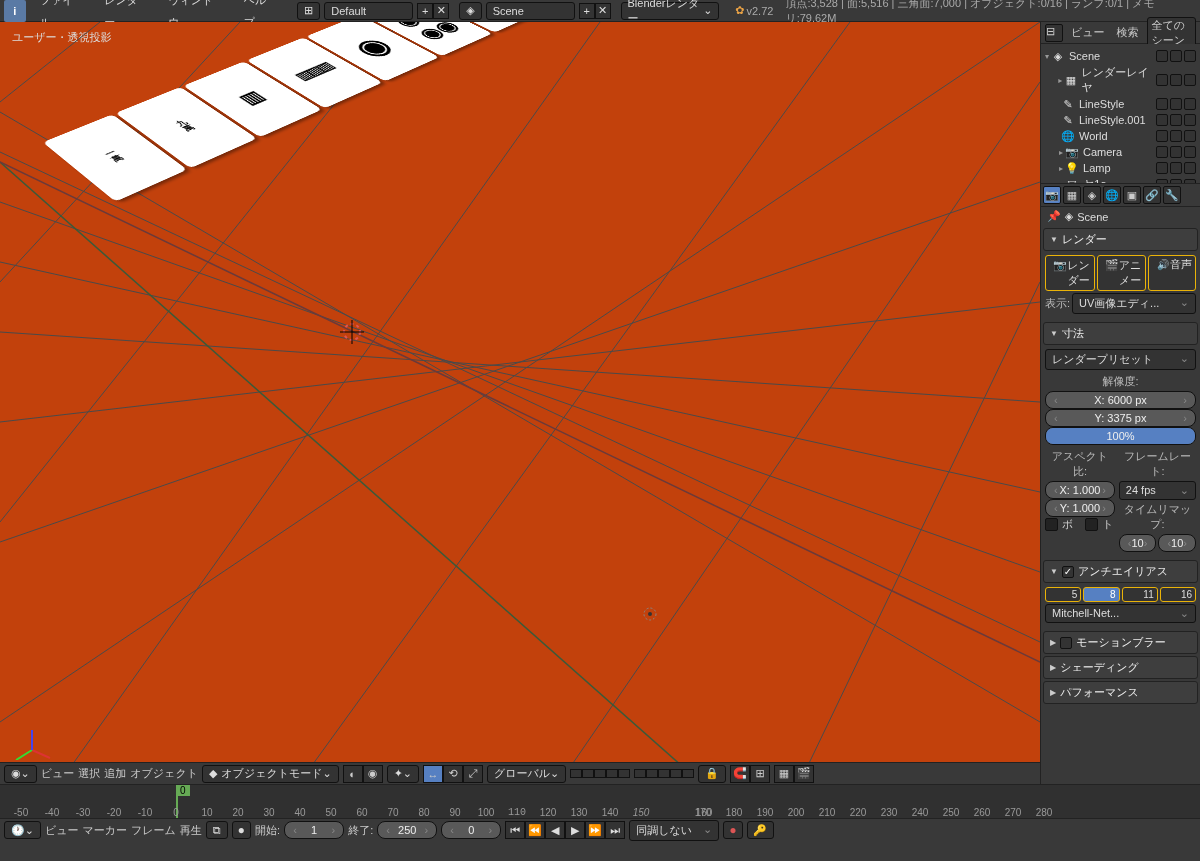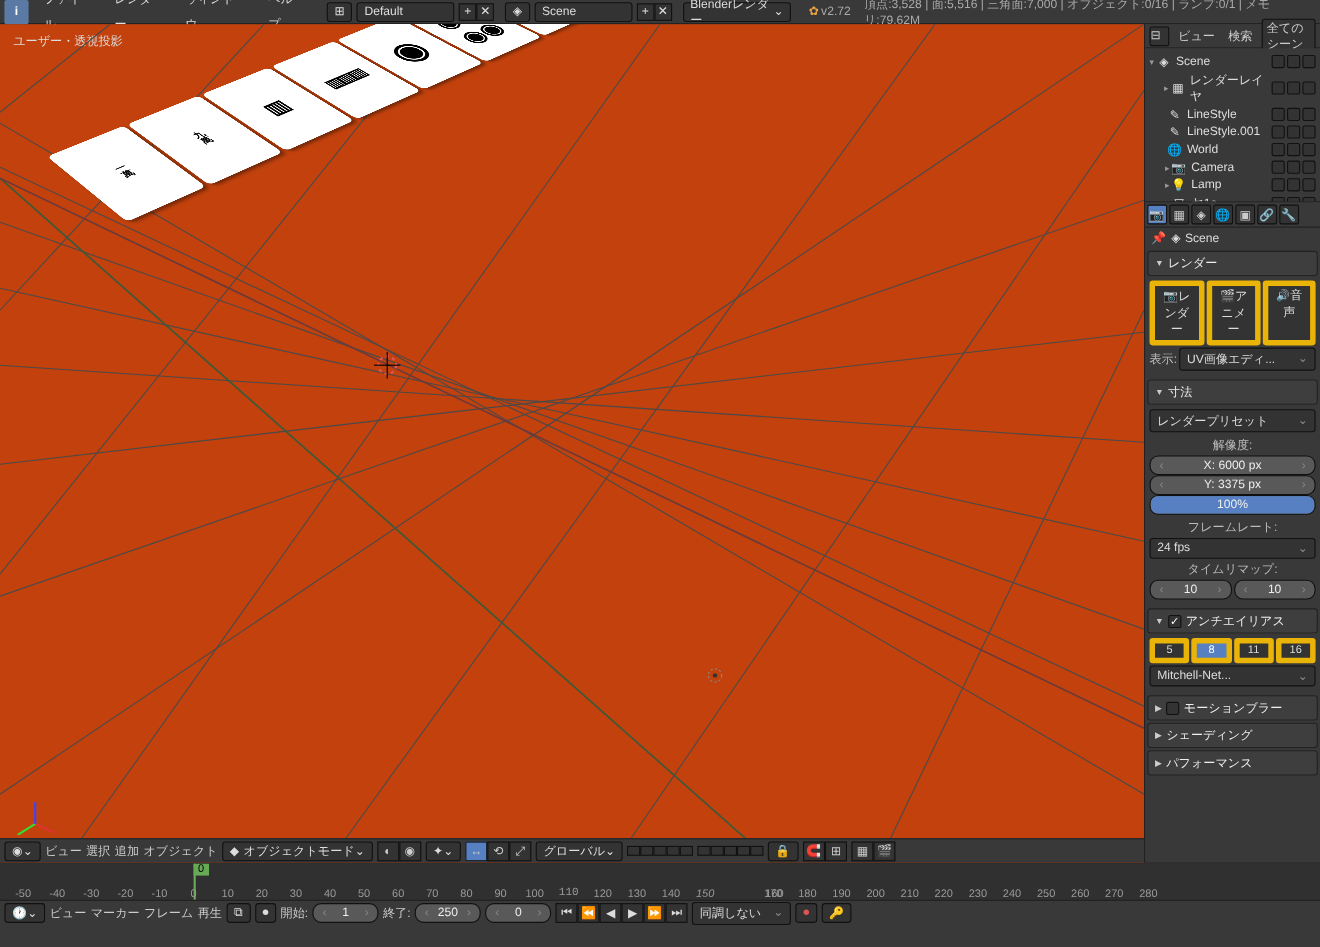--- a/index.html
+++ b/index.html
@@ -59,21 +59,21 @@
 .panel-section { margin-bottom:2px; }
 .panel-header { background:#3e3e3e; padding:3px 6px; border-radius:3px; display:flex; align-items:center; border:1px solid #222; }
 .panel-header .tri { margin-right:4px; font-size:8px; color:#ccc; }
 .panel-header.collapsed .tri::before { content:"▶"; }
 .panel-header .tri::before { content:"▼"; }
 .panel-header .chk { width:12px; height:12px; border:1px solid #111; background:#333; margin-right:4px; }
 .panel-header .label { color:#eee; }
 .panel-content { background:#393939; padding:4px 2px; }
 
 .btn-row { display:flex; gap:2px; margin-bottom:2px; }
-.btn { flex:1; background:#333; border:5px solid #eab308; border-radius:3px; padding:2px 4px; text-align:center; color:#ddd; }
+.btn { flex:1; background:#333; border:1px solid #eab308; border-radius:3px; padding:2px 4px; text-align:right; color:#ddd; }
 .btn.active { background:#5680c2; color:#fff; }
 .btn.sm { padding:1px 3px; font-size:10px; }
 
 .field-row { display:flex; align-items:center; margin-bottom:2px; gap:2px; }
 .field-label { color:#bbb; flex:0 0 auto; }
 .num-field { background:#595959; border:1px solid #111; border-radius:8px; padding:2px 8px; color:#eee; text-align:center; position:relative; flex:1; display:flex; justify-content:space-between; }
 .num-field::before { content:"‹"; color:#888; }
 .num-field::after { content:"›"; color:#888; }
 .select-field { background:#333; border:1px solid #111; border-radius:3px; padding:2px 6px; color:#ddd; flex:1; display:flex; justify-content:space-between; }
 .select-field::after { content:"⌄"; color:#888; }
@@ -410,20 +410,35 @@
               <div class="num-field">
                   <span>X: 6000 px</span>
                 </div>
               <div class="num-field">
                   <span>Y: 3375 px</span>
                 </div>
               <div class="slider-field"><div class="fill" style="width:100%;"></div><span>100%</span></div>
             </div>
           </div>
           <div class="two-col" style="margin-top:4px;">
+            <div>
+              <div class="col-label">アスペクト比:</div>
+              <div class="num-field">
+                  <span>X:    1.000</span>
+                </div>
+              <div class="num-field">
+                  <span>Y:    1.000</span>
+                </div>
+              <div class="checkbox-row">
+                  <span class="checkbox"></span>
+                  <span>ボ</span>
+                  <span class="checkbox" style="margin-left:8px;"></span>
+                  <span>ト</span>
+                </div>
+            </div>
             <div>
               <div class="col-label">フレームレート:</div>
               <div class="select-field">
                   <span>24 fps</span>
                 </div>
               <div class="col-label" style="margin-top:2px;">タイムリマップ:</div>
               <div class="btn-row">
                   <div class="num-field">
                     <span>10</span>
                   </div>

